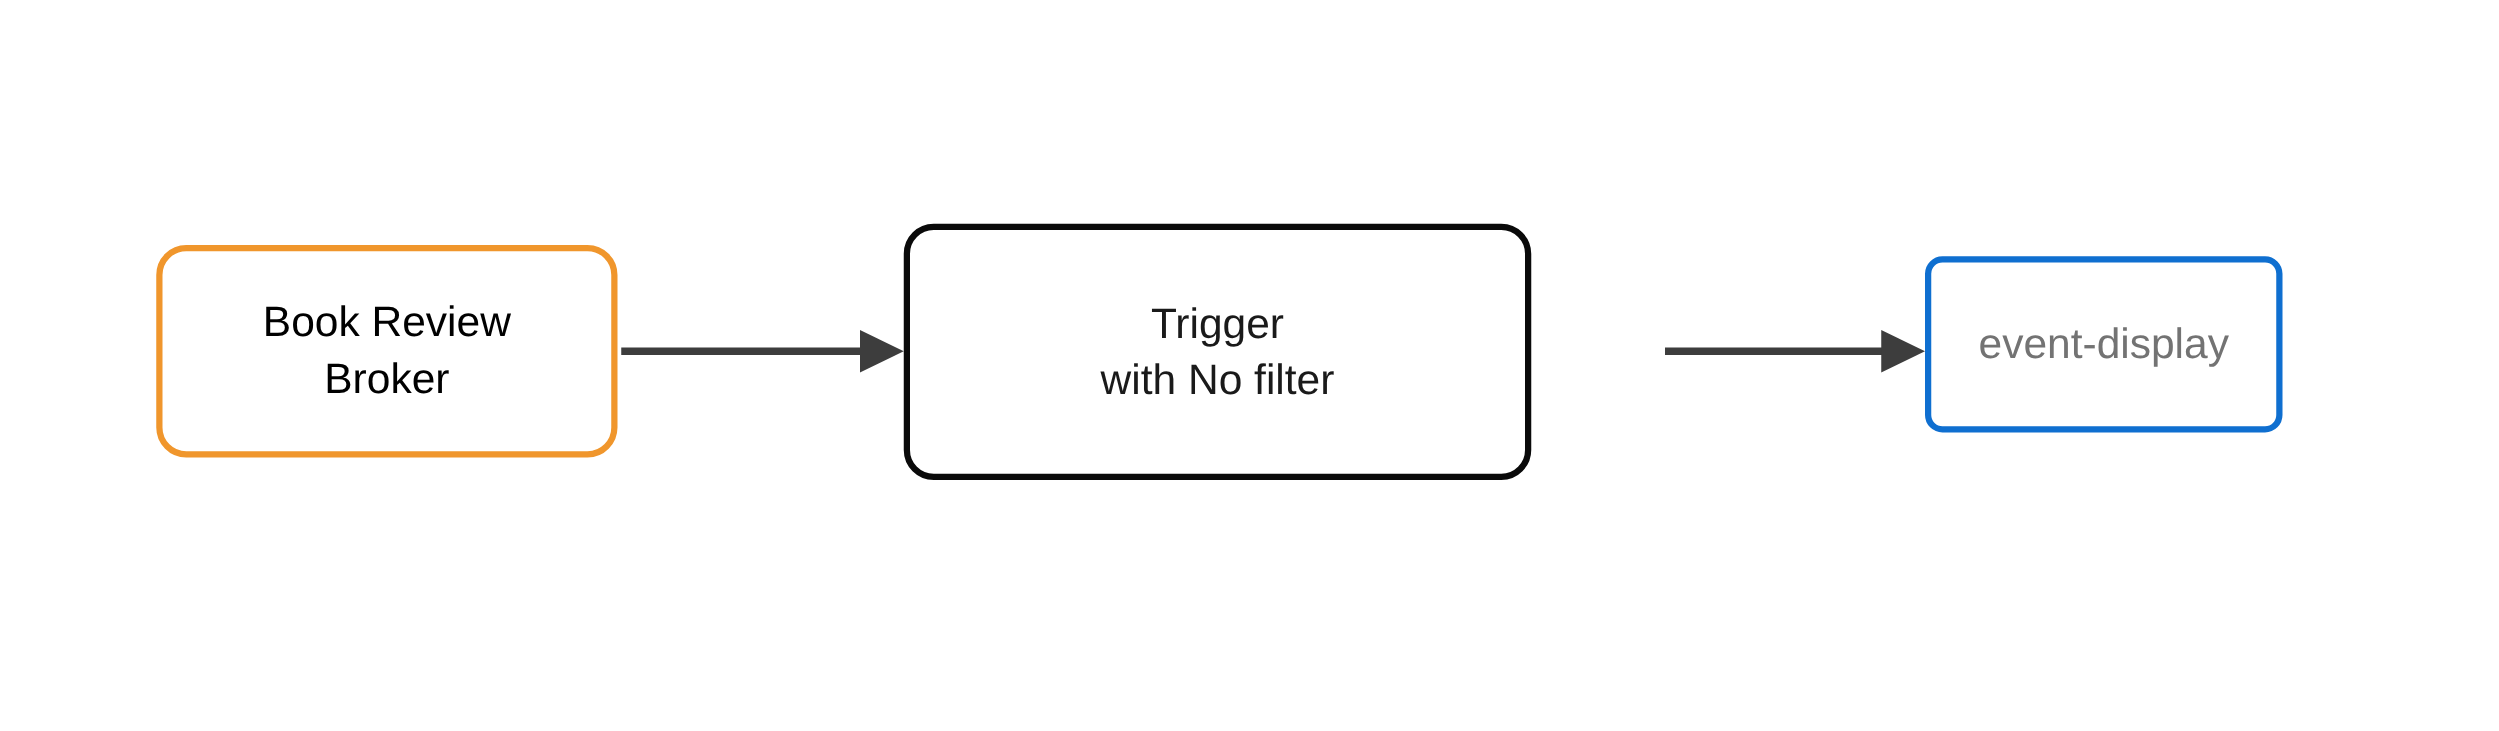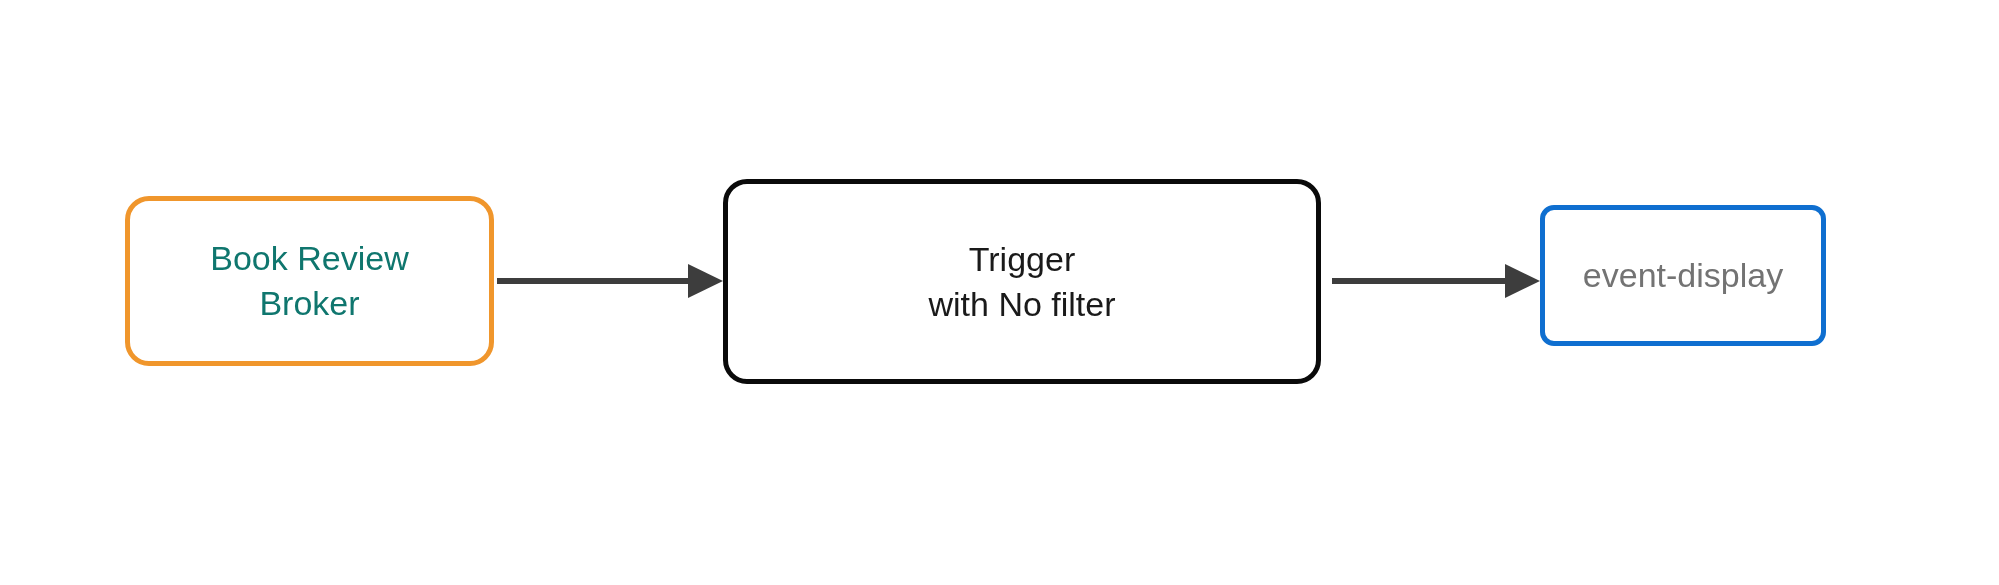--- a/index.html
+++ b/index.html
@@ -38,21 +38,21 @@
     border: 5px solid #f0962c;
     border-radius: 24px;
     color: #f0962c;
     font-size: 34px;
   }
 
   
   #trigger-node {
     left: 723px;
     top: 179px;
-    width: 598px;
+    width: 502px;
     height: 205px;
     border: 5px solid #0a0a0a;
     border-radius: 24px;
     color: #1a1a1a;
     font-size: 34px;
   }
 
   
   #sink-node {
     left: 1540px;
@@ -107,21 +107,21 @@
     width: 208px;
   }
   #edge-trigger-sink .shaft { width: 174px; }
   #edge-trigger-sink .head  { left: 173px; }
 </style>
 </head>
 <body>
 
 <div id="canvas" style="background: rgb(255, 255, 255);">
 
-  <div class="node" id="broker-node" style="border-color: rgb(240, 150, 44); color: #0f766e; background: rgb(255, 255, 255);">
+  <div class="node" id="broker-node" style="border-color: rgb(240, 150, 44); color: #000000; background: rgb(255, 255, 255);">
     <span class="node-label">Book Review
 Broker</span>
   </div>
 
   <div class="edge" id="edge-broker-trigger">
     <div class="shaft" style="background: rgb(61, 61, 61);"></div>
     <div class="head" style="border-left-color: rgb(61, 61, 61);"></div>
   </div>
 
   <div class="node" id="trigger-node" style="border-color: rgb(10, 10, 10); color: rgb(26, 26, 26); background: rgb(255, 255, 255);">

